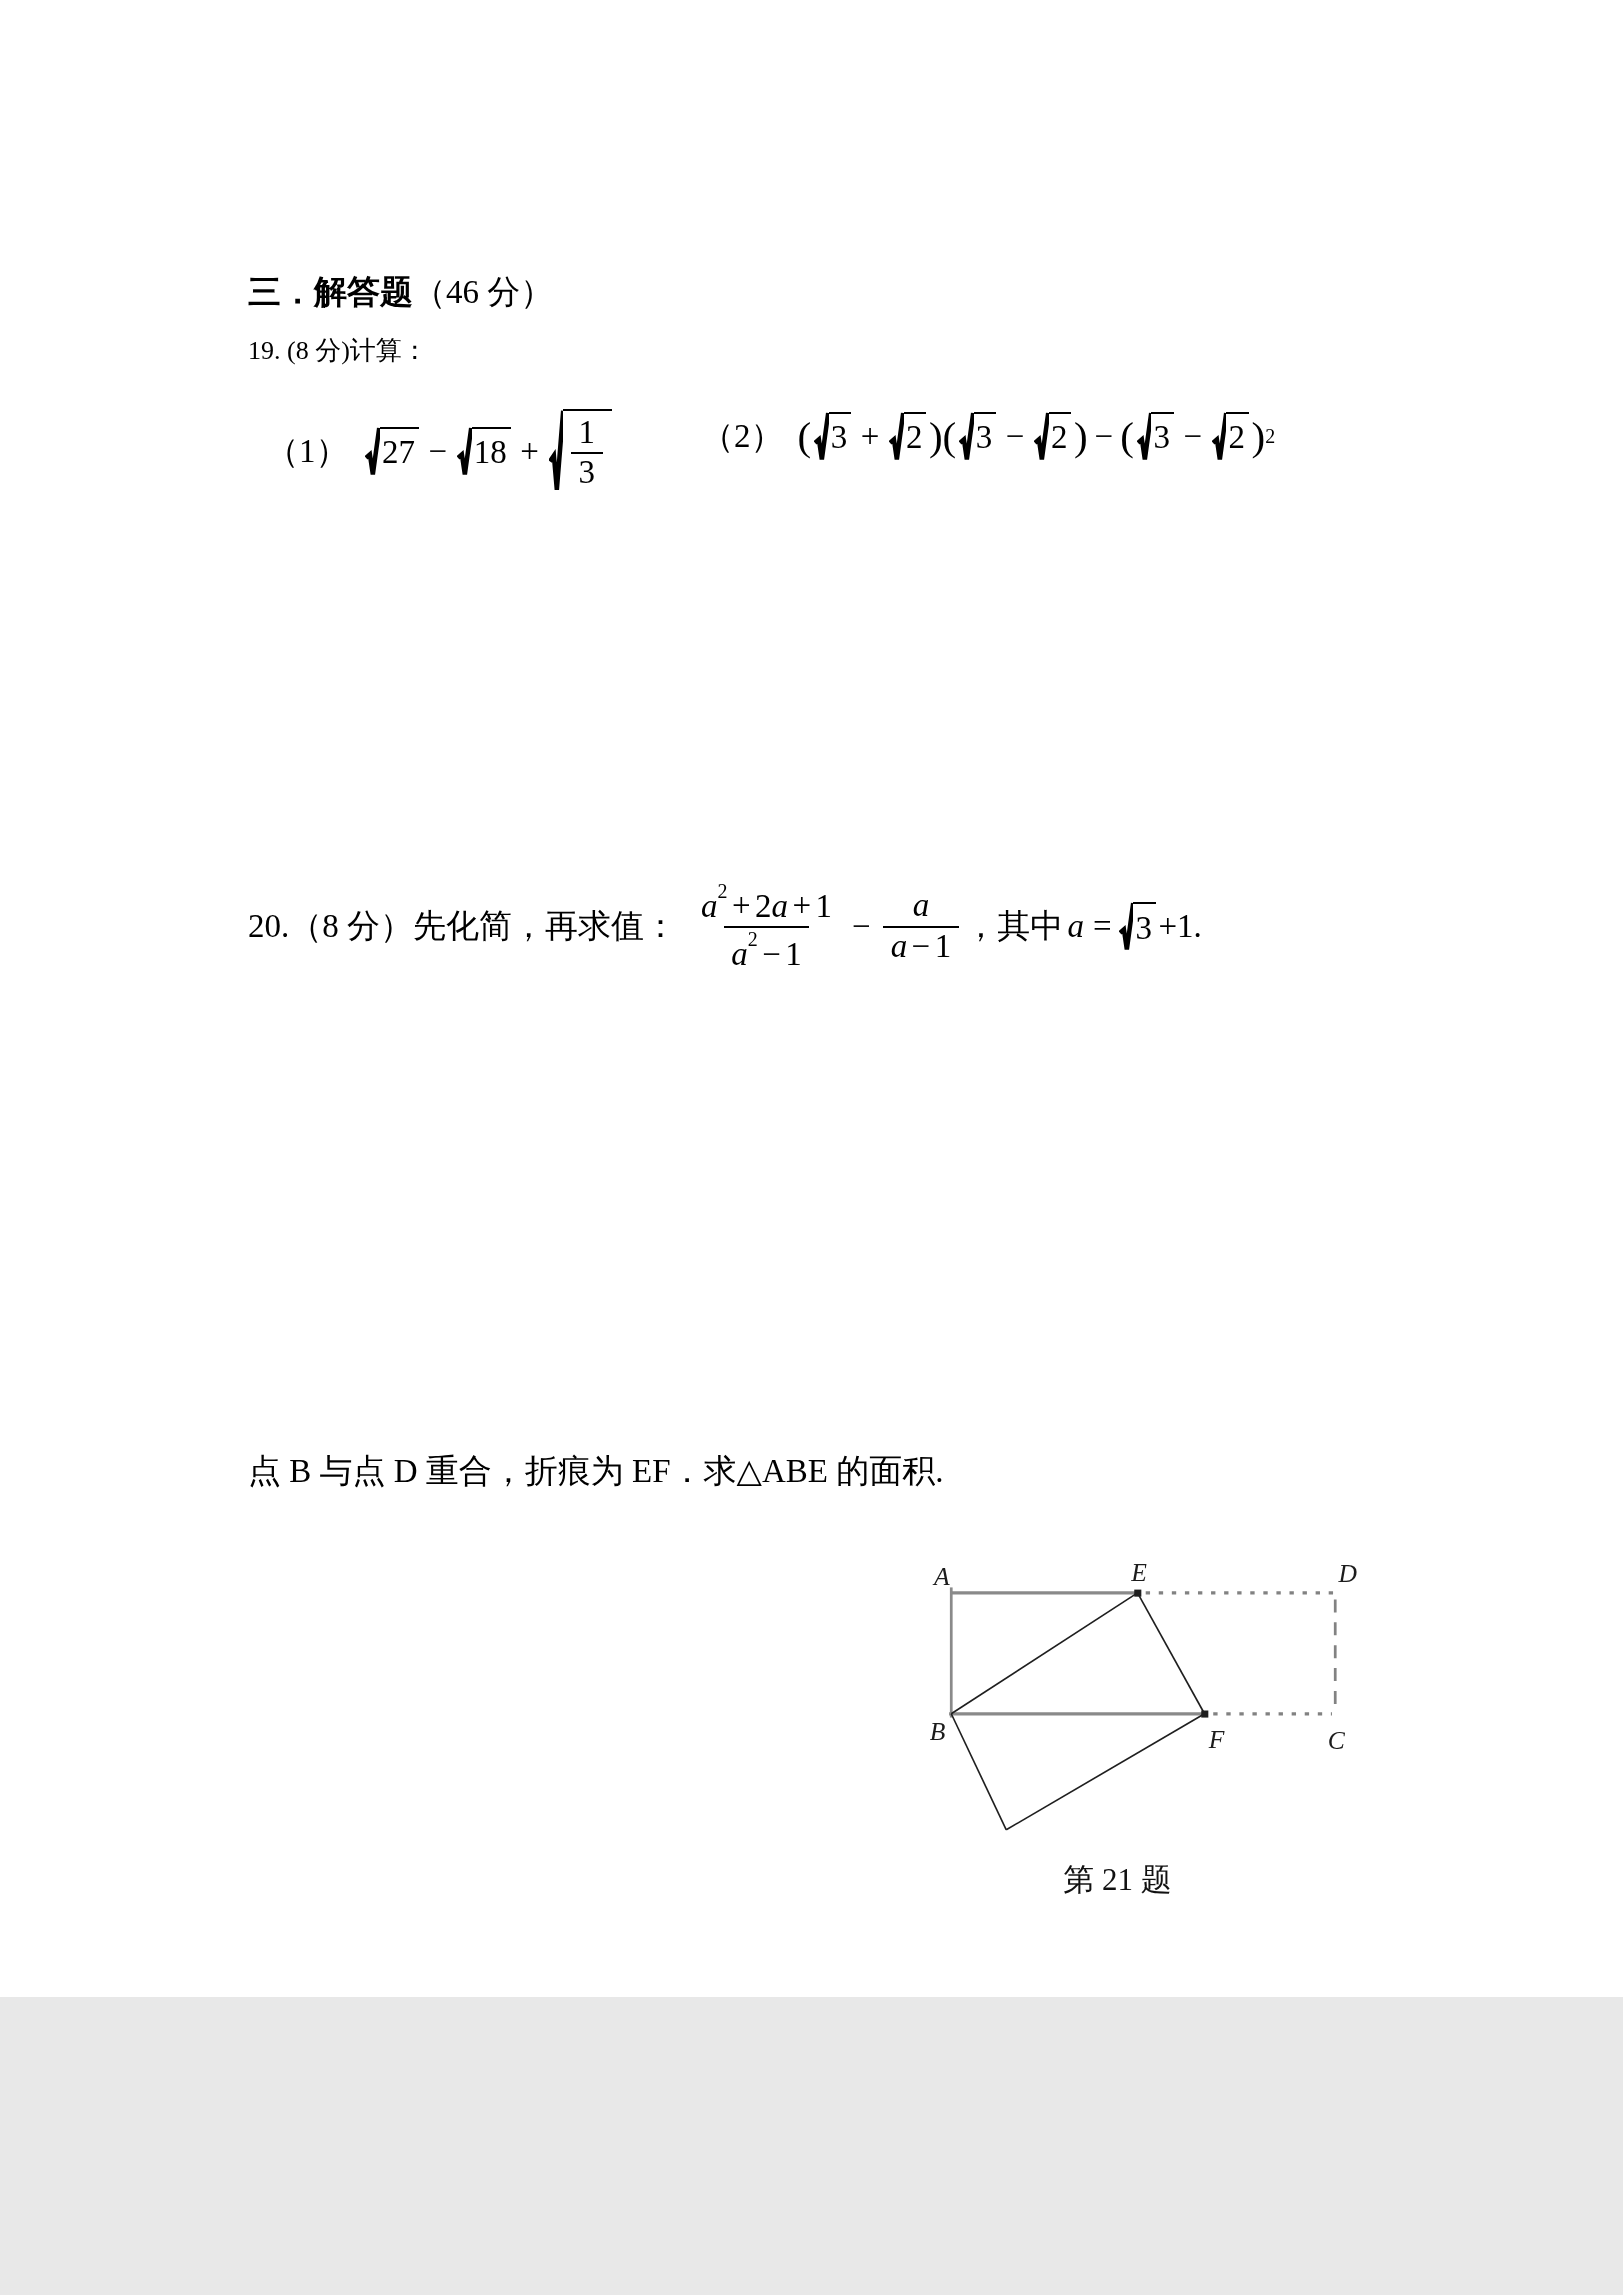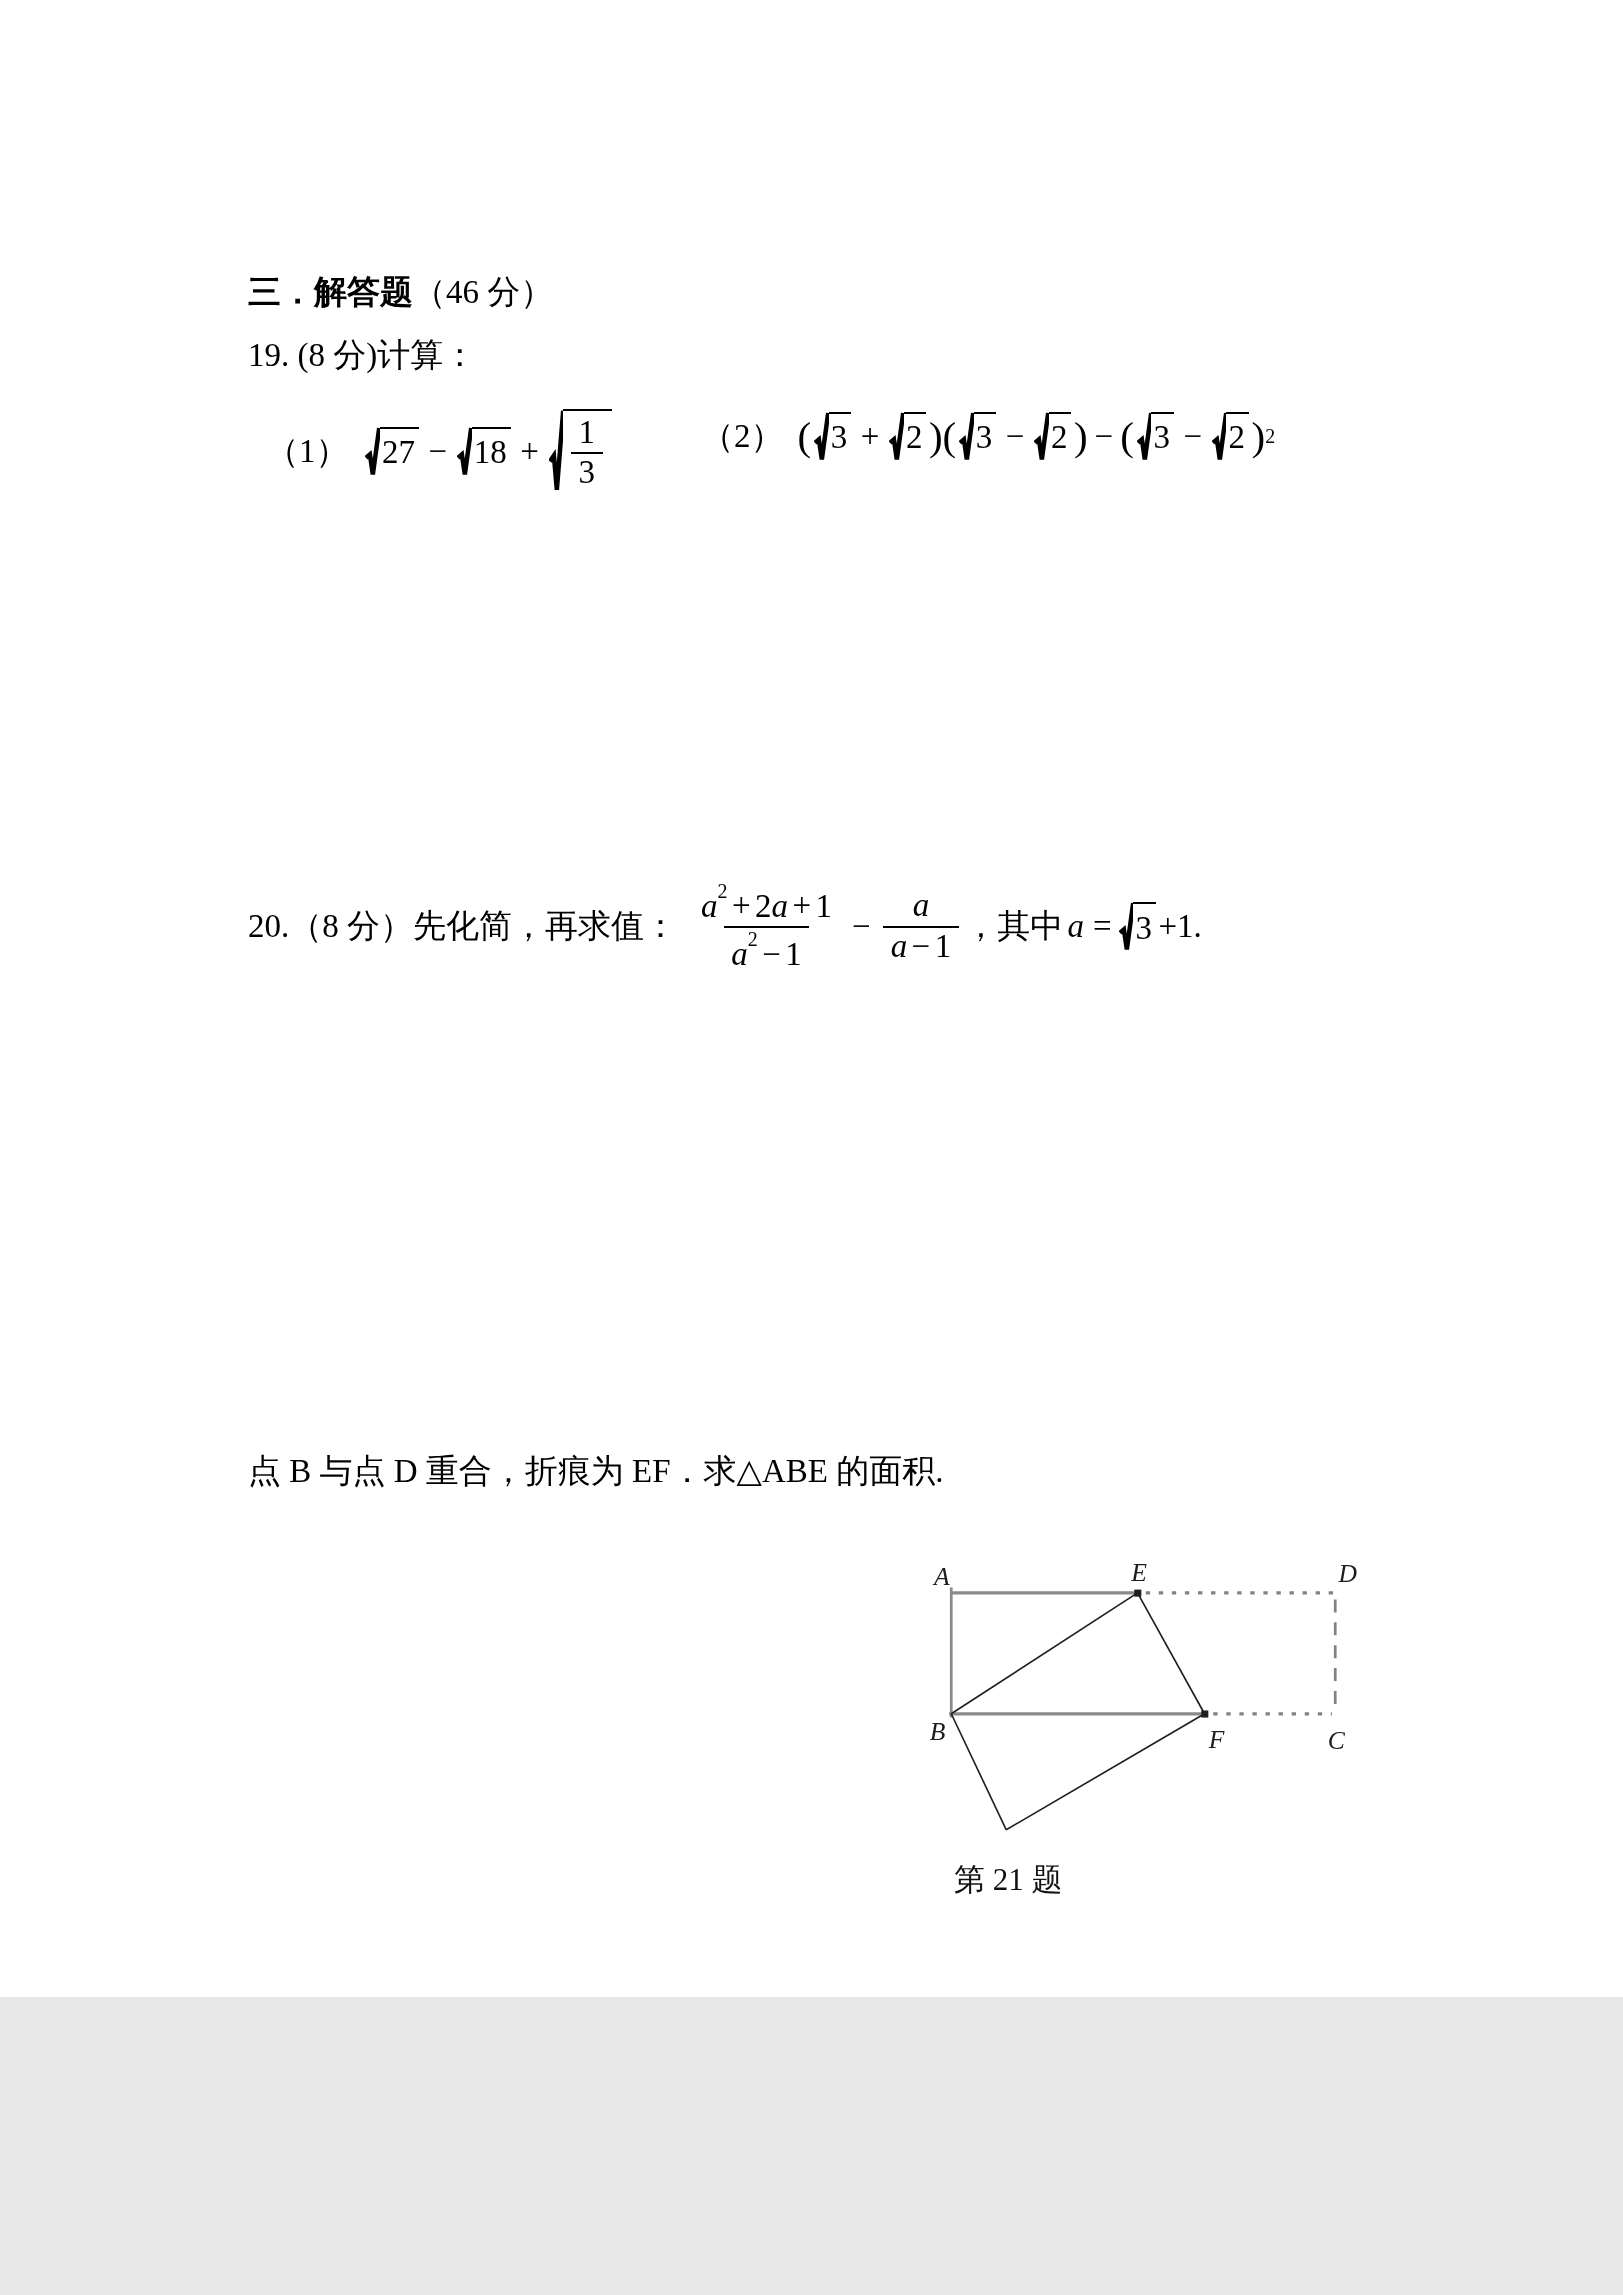--- a/index.html
+++ b/index.html
@@ -3,21 +3,21 @@
 <meta charset="utf-8">
 <style>
   html,body{margin:0;padding:0;background:#e8e8e8;}
   .page{position:relative;width:1623px;height:1997px;background:#ffffff;
         font-family:"Liberation Serif","DejaVu Serif",serif;color:#000;overflow:hidden;}
   .abs{position:absolute;}
 
   
   .heading{left:248px;top:274px;font-size:33px;line-height:1.1;white-space:nowrap;}
   .heading .hb{font-family:"Liberation Sans","DejaVu Sans",sans-serif;font-weight:700;}
-  .q19-title{left:248px;top:337px;font-size:33px;line-height:1.1;white-space:nowrap;}
+  .q19-title{left:248px;top:337px;font-size:26px;line-height:1.1;white-space:nowrap;}
   .q21-text{left:248px;top:1446px;font-size:33px;line-height:50px;white-space:nowrap;}
 
   
   .formula{display:flex;align-items:center;font-size:33px;line-height:1;white-space:nowrap;}
   .f1{left:266px;top:405px;height:92px;}
   .f2{left:701px;top:402px;height:68px;}
   .q20{left:248px;top:870px;height:113px;}
   .tag{margin-right:14px;}
   .gap{margin-right:11px;}
   .op{margin:0 7px;}
@@ -35,21 +35,21 @@
   
   .frac{display:inline-flex;flex-direction:column;align-items:center;margin:0 5.5px;}
   .frac .num,.frac .den{padding:1.6px 7.6px;line-height:1.08;display:block;text-align:center;}
   .frac .den{border-top:2.2px solid #000;}
 
   
   .figure{left:883px;top:1558px;width:545px;height:354px;}
   .geo{position:absolute;left:0;top:0;}
   .geo text{font-family:"Liberation Serif","DejaVu Serif",serif;font-style:italic;
             font-size:47px;fill:#1c1c1c;}
-  .fig-caption{position:absolute;left:71px;top:301px;width:327px;
+  .fig-caption{position:absolute;left:71px;top:301px;width:327px;text-align:center;
                font-size:31px;color:#111;}
 </style>
 </head>
 <body>
 
 <div class="page">
 
   <div class="abs heading">
     <span class="hb">三．解答题</span><span>（46 分）</span>
   </div>

